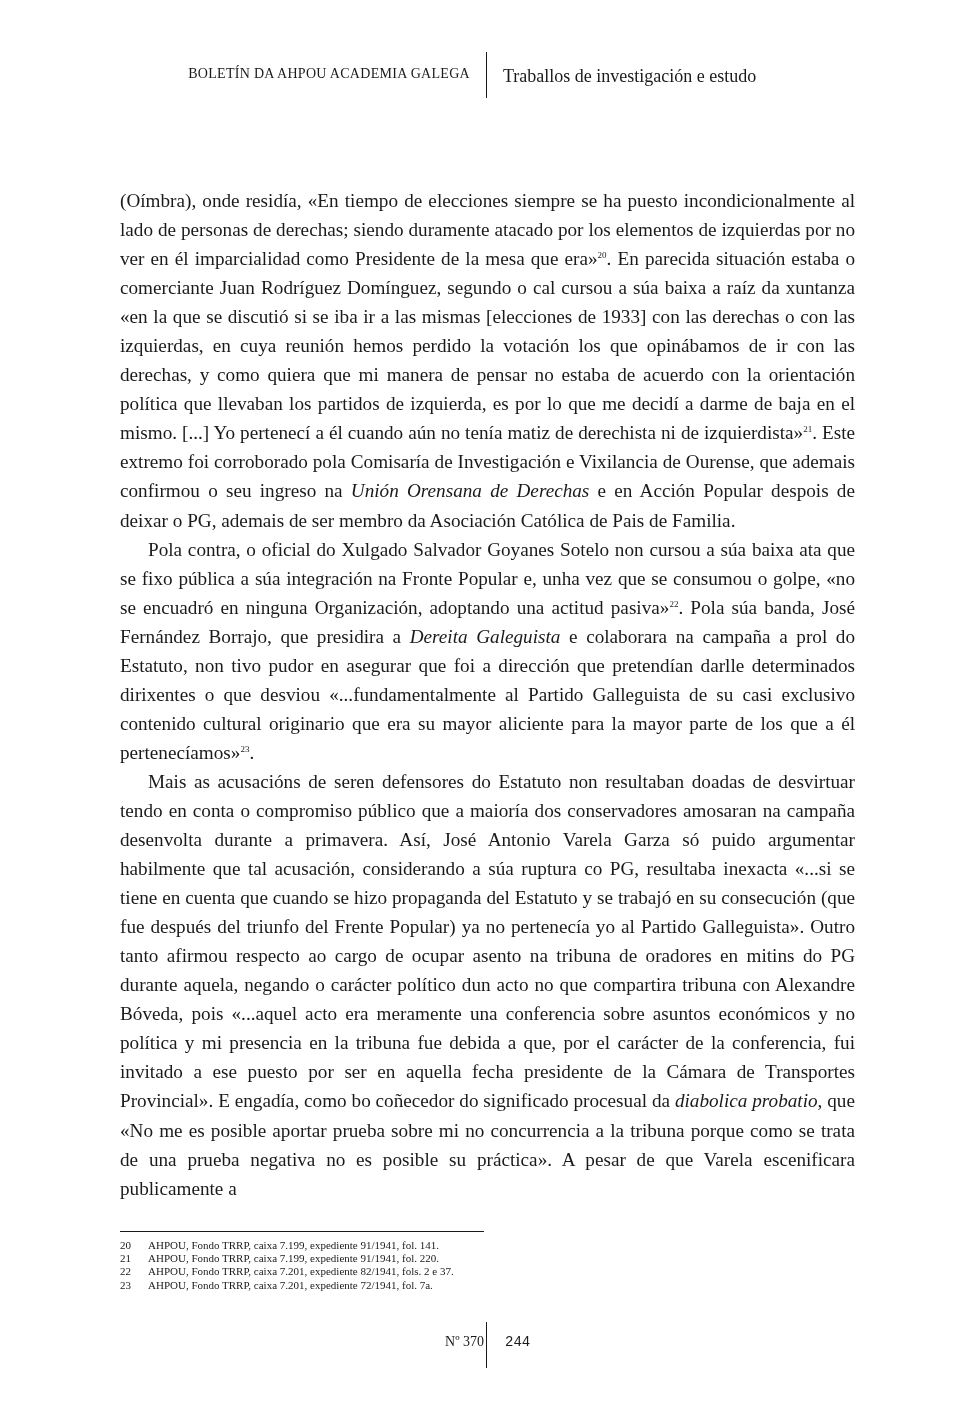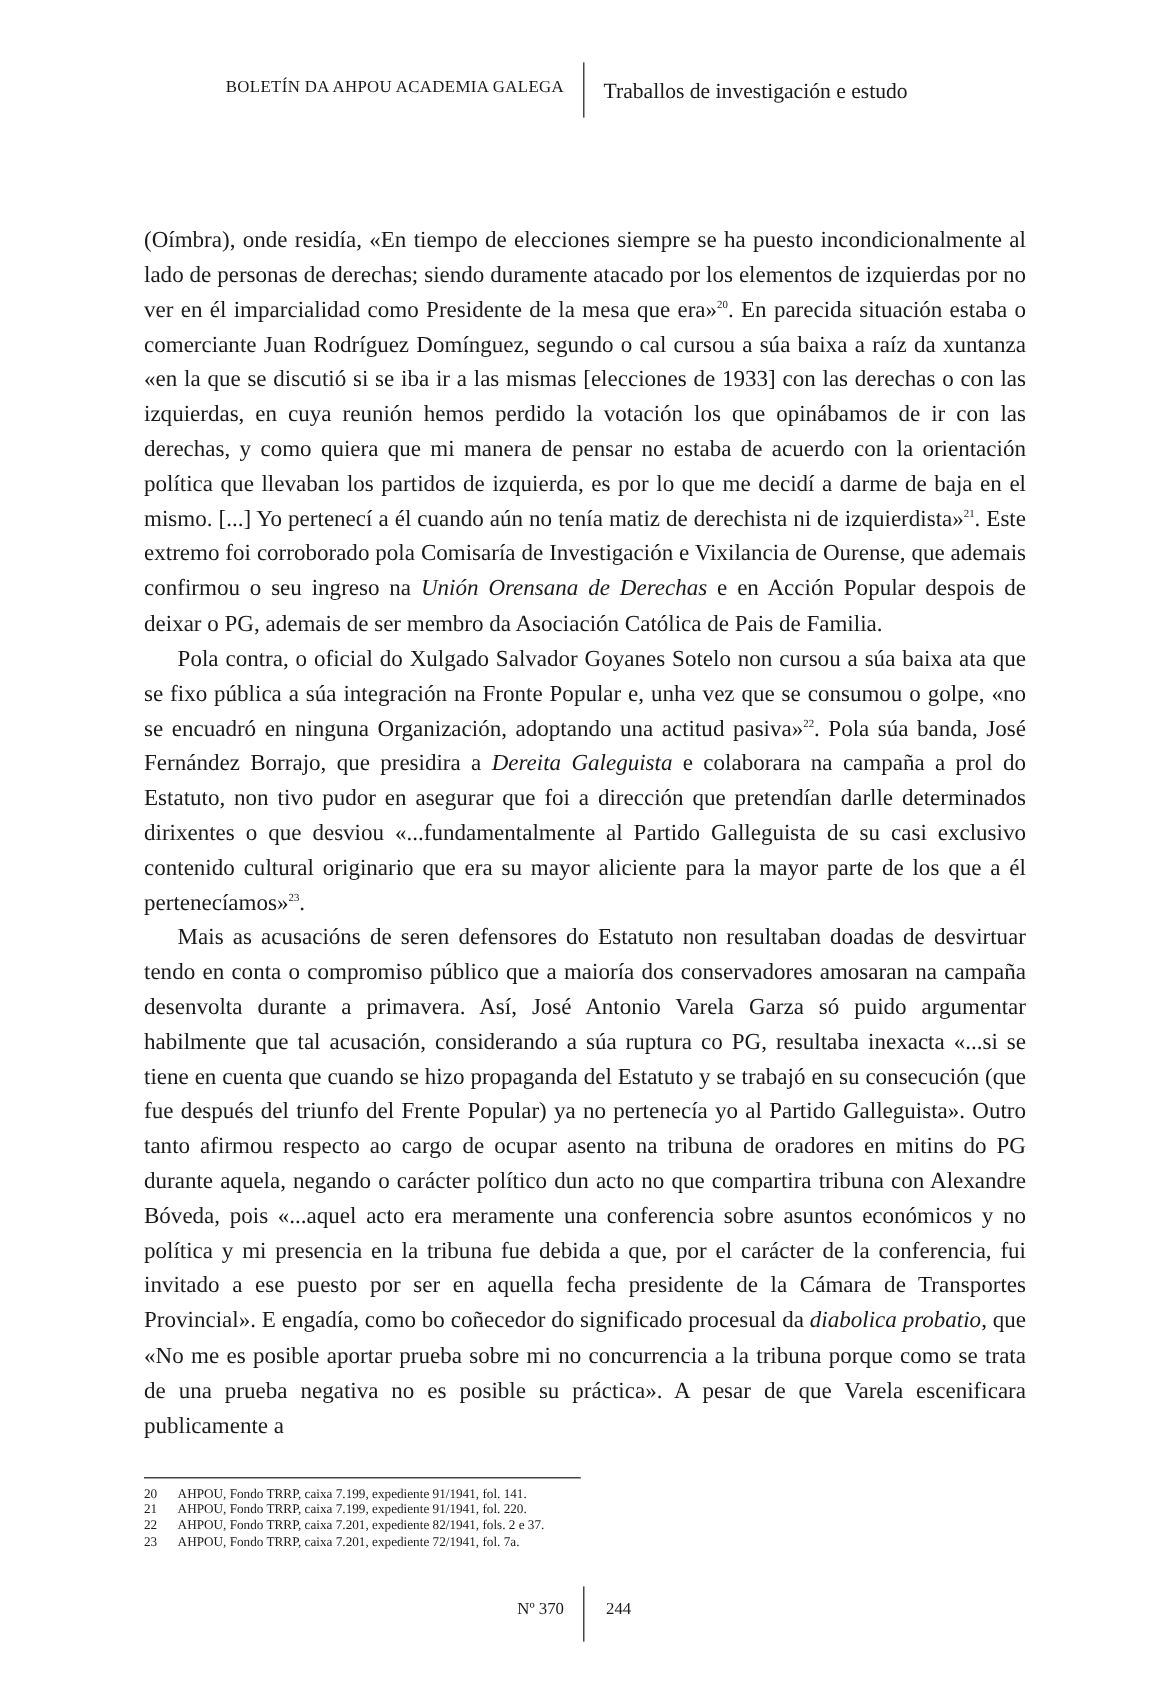--- a/index.html
+++ b/index.html
@@ -11,23 +11,23 @@
   .body-text { position: absolute; top: 153px; left: 120px; width: 735px; font-size: 19.2px; line-height: 29.05px; text-align: justify; margin-top: 33px; }
   .body-text p { margin: 0; }
   .body-text p.indent { text-indent: 28px; }
   sup { font-size: 9px; vertical-align: super; line-height: 0; }
   i { font-style: italic; }
   .fn-rule { position: absolute; top: 1231px; left: 120px; width: 364px; height: 1px; background: #1a1a1a; }
   .footnotes { position: absolute; top: 1239px; left: 120px; width: 500px; font-size: 11px; line-height: 13.2px; }
   .fn { display: flex; }
   .fn-num { width: 28px; flex: none; }
   .folio { position: absolute; top: 1322px; left: 0; width: 975px; height: 46px; }
-  .folio-left { position: absolute; right: 505px; top: 12px; font-size: 14px; margin-left: 32px; }
+  .folio-left { position: absolute; right: 491px; top: 12px; font-size: 14px; margin-left: 32px; }
   .folio-divider { position: absolute; left: 486px; top: 0; width: 1px; height: 46px; background: #1a1a1a; }
-  .folio-right { position: absolute; left: 505px; top: 12px; font-size: 14px; }
+  .folio-right { position: absolute; left: 505px; top: 12px; font-size: 14px; font-family: Liberation Mono, monospace; }
 </style>
 </head>
 <body>
 
 <div class="running-head">
   <span class="rh-left">BOLETÍN DA AHPOU ACADEMIA GALEGA</span>
   <div class="rh-divider"></div>
   <span class="rh-right">Traballos de investigación e estudo</span>
 </div>
 

